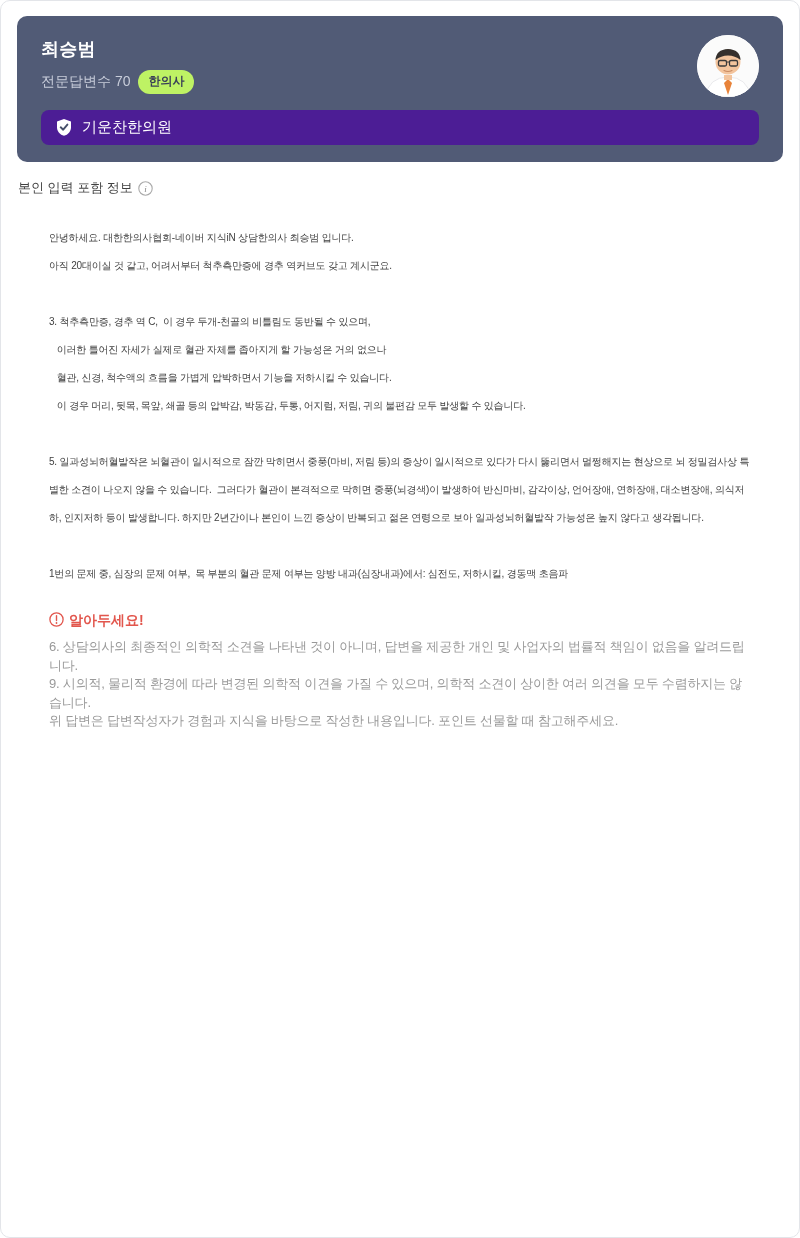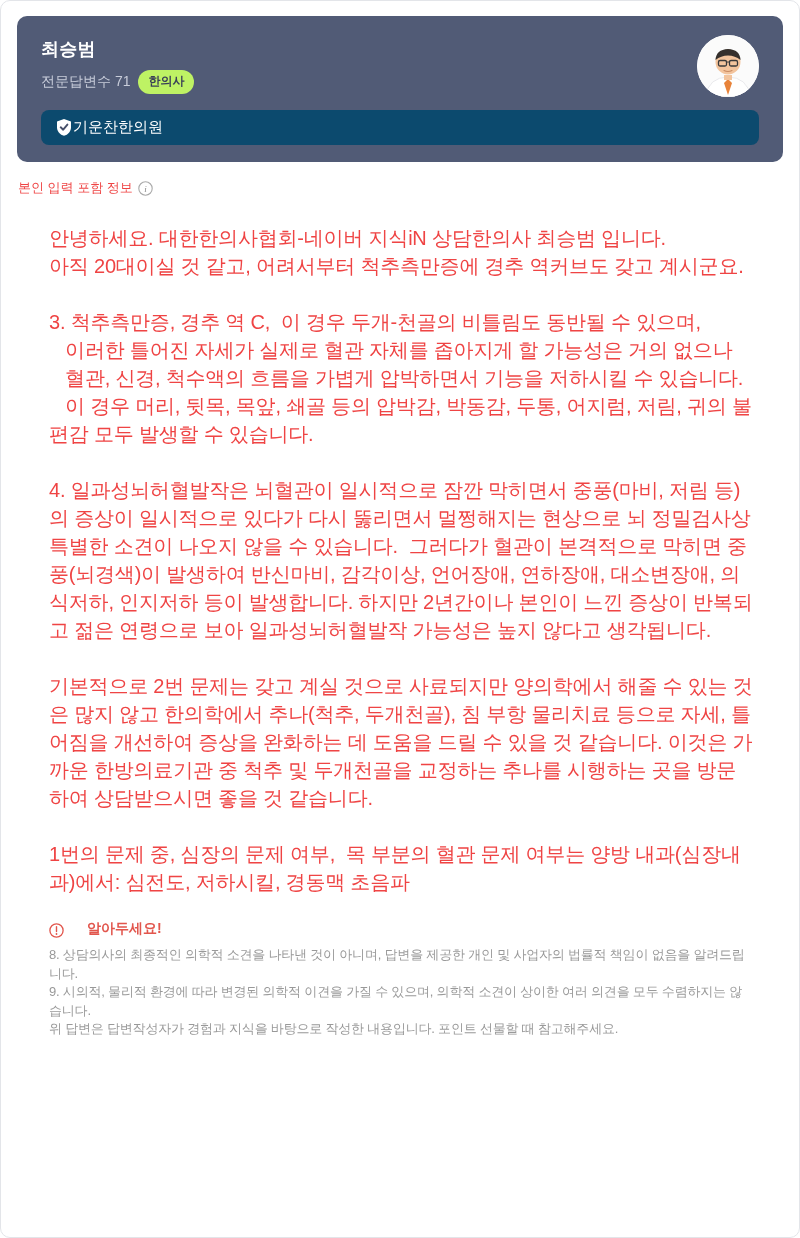--- a/index.html
+++ b/index.html
@@ -19,55 +19,55 @@
     padding:21px 24px 17px; position:relative; flex:0 0 auto;
   }
   .expert-name { color:#fff; font-size:18px; font-weight:bold; letter-spacing:.2px; }
   .expert-meta { margin-top:9px; display:flex; align-items:center; gap:8px; }
   .answer-count { color:#c8cdda; font-size:14px; }
   .badge {
     background:#bef264; color:#3a4057; font-size:12px; font-weight:bold;
     border-radius:20px; padding:3px 10px 4px; display:inline-block;
   }
   .clinic-bar {
-    margin-top:16px; background:#0c4a6e; border-radius:8px;
-    padding:8px 14px; display:flex; align-items:center; cursor:pointer;
+    margin-top:16px; background:#4c1d95; border-radius:8px;
+    padding:8px 14px; display:flex; align-items:center; gap:9px; cursor:pointer;
   }
   .clinic-name { color:#fff; font-size:15px; }
   .avatar {
     position:absolute; top:19px; right:24px; width:62px; height:62px;
     border-radius:50%; overflow:hidden; background:#fdfdfd; cursor:pointer;
   }
   
   .info-row {
     margin:17px 17px 0; display:flex; align-items:center; gap:5px; flex:0 0 auto;
   }
-  .info-text { color:#ef4444; font-size:13px; }
+  .info-text { color:#404040; font-size:13px; }
   
   .content { padding:27px 45px 0 48px; flex:0 0 auto; }
   .para {
-    color:#ef4444; font-size:20px; line-height:28px;
+    color:#404040; font-size:10px; line-height:28px;
     white-space:pre-wrap; margin-bottom:28px; letter-spacing:-.2px;
   }
   
   .notice { margin-top:-4px; }
-  .notice-title-row { display:flex; align-items:flex-end; gap:23px; margin-bottom:8px; }
+  .notice-title-row { display:flex; align-items:flex-start; gap:5px; margin-bottom:8px; }
   .notice-title { color:#e2564d; font-size:14px; font-weight:bold; }
   .notice-line { color:#999; font-size:13px; line-height:18.5px; letter-spacing:-.2px; }
   .icon { display:inline-flex; align-items:center; justify-content:center; }
 </style>
 </head>
 <body>
 
 <div class="page">
 
   <div class="header-card">
     <div class="expert-name">최승범</div>
     <div class="expert-meta">
-      <span class="answer-count">전문답변수 71</span>
+      <span class="answer-count">전문답변수 70</span>
       <span class="badge">한의사</span>
     </div>
     <div class="clinic-bar">
       <span class="icon">
         <svg width="18" height="19" viewBox="0 0 18 19">
           <path d="M9 1 L16 3.6 V9.2 C16 13.6 12.9 16.7 9 17.8 C5.1 16.7 2 13.6 2 9.2 V3.6 Z" fill="#ffffff"></path>
           <polyline points="5.7,9.3 8.2,11.7 12.4,6.6" fill="none" stroke="#47506a" stroke-width="1.9" stroke-linecap="round" stroke-linejoin="round"></polyline>
         </svg>
       </span>
       <span class="clinic-name">기운찬한의원</span>
@@ -98,35 +98,34 @@
     </span>
   </div>
 
   <div class="content">
     <div class="para">안녕하세요. 대한한의사협회-네이버 지식iN 상담한의사 최승범 입니다.
 아직 20대이실 것 같고, 어려서부터 척추측만증에 경추 역커브도 갖고 계시군요.</div>
     <div class="para">3. 척추측만증, 경추 역 C,  이 경우 두개-천골의 비틀림도 동반될 수 있으며,
    이러한 틀어진 자세가 실제로 혈관 자체를 좁아지게 할 가능성은 거의 없으나
    혈관, 신경, 척수액의 흐름을 가볍게 압박하면서 기능을 저하시킬 수 있습니다.
    이 경우 머리, 뒷목, 목앞, 쇄골 등의 압박감, 박동감, 두통, 어지럼, 저림, 귀의 불편감 모두 발생할 수 있습니다.</div>
-    <div class="para">4. 일과성뇌허혈발작은 뇌혈관이 일시적으로 잠깐 막히면서 중풍(마비, 저림 등)의 증상이 일시적으로 있다가 다시 뚫리면서 멀쩡해지는 현상으로 뇌 정밀검사상 특별한 소견이 나오지 않을 수 있습니다.  그러다가 혈관이 본격적으로 막히면 중풍(뇌경색)이 발생하여 반신마비, 감각이상, 언어장애, 연하장애, 대소변장애, 의식저하, 인지저하 등이 발생합니다. 하지만 2년간이나 본인이 느낀 증상이 반복되고 젊은 연령으로 보아 일과성뇌허혈발작 가능성은 높지 않다고 생각됩니다.</div>
-    <div class="para">기본적으로 2번 문제는 갖고 계실 것으로 사료되지만 양의학에서 해줄 수 있는 것은 많지 않고 한의학에서 추나(척추, 두개천골), 침 부항 물리치료 등으로 자세, 틀어짐을 개선하여 증상을 완화하는 데 도움을 드릴 수 있을 것 같습니다. 이것은 가까운 한방의료기관 중 척추 및 두개천골을 교정하는 추나를 시행하는 곳을 방문하여 상담받으시면 좋을 것 같습니다.</div>
+    <div class="para">5. 일과성뇌허혈발작은 뇌혈관이 일시적으로 잠깐 막히면서 중풍(마비, 저림 등)의 증상이 일시적으로 있다가 다시 뚫리면서 멀쩡해지는 현상으로 뇌 정밀검사상 특별한 소견이 나오지 않을 수 있습니다.  그러다가 혈관이 본격적으로 막히면 중풍(뇌경색)이 발생하여 반신마비, 감각이상, 언어장애, 연하장애, 대소변장애, 의식저하, 인지저하 등이 발생합니다. 하지만 2년간이나 본인이 느낀 증상이 반복되고 젊은 연령으로 보아 일과성뇌허혈발작 가능성은 높지 않다고 생각됩니다.</div>
     <div class="para">1번의 문제 중, 심장의 문제 여부,  목 부분의 혈관 문제 여부는 양방 내과(심장내과)에서: 심전도, 저하시킬, 경동맥 초음파</div>
 
     <div class="notice">
       <div class="notice-title-row">
         <span class="icon">
           <svg width="15" height="15" viewBox="0 0 15 15">
             <circle cx="7.5" cy="7.5" r="6.6" fill="none" stroke="#e2564d" stroke-width="1.3"></circle>
             <line x1="7.5" y1="3.8" x2="7.5" y2="8.6" stroke="#e2564d" stroke-width="1.4" stroke-linecap="round"></line>
             <circle cx="7.5" cy="11" r="0.9" fill="#e2564d"></circle>
           </svg>
         </span>
         <span class="notice-title">알아두세요!</span>
       </div>
-      <div class="notice-line">8. 상담의사의 최종적인 의학적 소견을 나타낸 것이 아니며, 답변을 제공한 개인 및 사업자의 법률적 책임이 없음을 알려드립니다.</div>
+      <div class="notice-line">6. 상담의사의 최종적인 의학적 소견을 나타낸 것이 아니며, 답변을 제공한 개인 및 사업자의 법률적 책임이 없음을 알려드립니다.</div>
       <div class="notice-line">9. 시의적, 물리적 환경에 따라 변경된 의학적 이견을 가질 수 있으며, 의학적 소견이 상이한 여러 의견을 모두 수렴하지는 않습니다.</div>
       <div class="notice-line">위 답변은 답변작성자가 경험과 지식을 바탕으로 작성한 내용입니다. 포인트 선물할 때 참고해주세요.</div>
     </div>
 
   </div>
 
 </div>
 
 </body></html>

